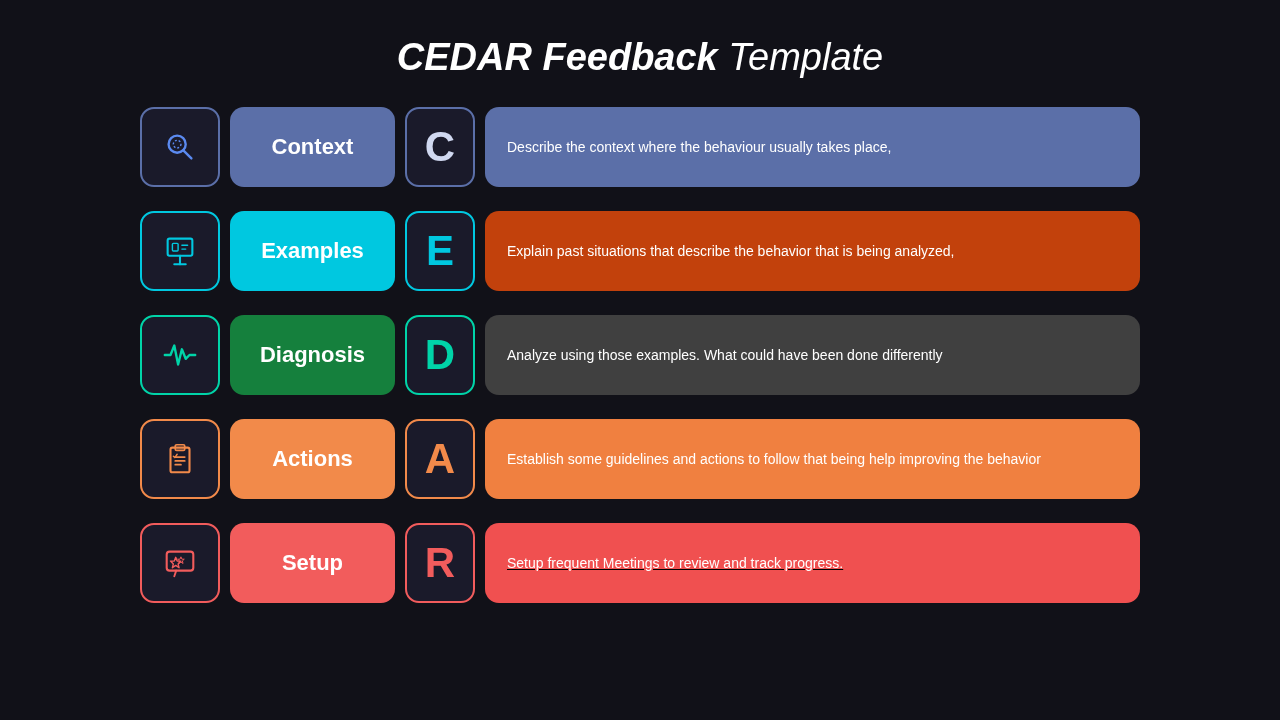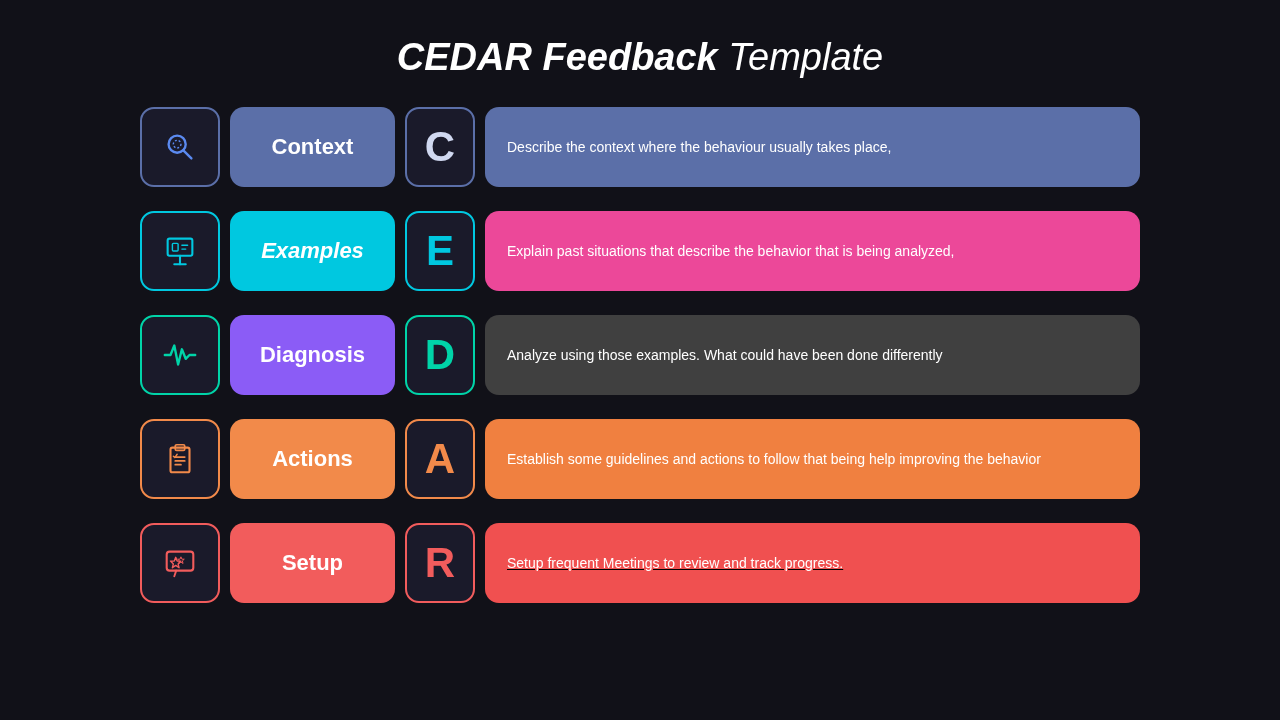--- a/index.html
+++ b/index.html
@@ -105,28 +105,28 @@
     
     
     .row-context .icon-box { border: 2px solid #5b6fa8; }
     .row-context .label-box { background: #5b6fa8; }
     .row-context .letter-box { border: 2px solid #5b6fa8; }
     .row-context .letter-box span { color: #d0d8f0; }
     .row-context .desc-box { background: #5b6fa8; }
 
     
     .row-examples .icon-box { border: 2px solid #00c8e0; }
-    .row-examples .label-box { background: #00c8e0; font-style: italic; }
+    .row-examples .label-box { background: #00c8e0; }
     .row-examples .letter-box { border: 2px solid #00c8e0; }
     .row-examples .letter-box span { color: #00c8e0; }
-    .row-examples .desc-box { background: #ec4899; }
+    .row-examples .desc-box { background: #c2410c; }
 
     
     .row-diagnosis .icon-box { border: 2px solid #00d4a8; }
-    .row-diagnosis .label-box { background: #8b5cf6; align-items: center; }
+    .row-diagnosis .label-box { background: #15803d; align-items: center; }
     .row-diagnosis .letter-box { border: 2px solid #00d4a8; }
     .row-diagnosis .letter-box span { color: #00d4a8; }
     .row-diagnosis .desc-box { background: #404040; }
 
     
     .row-actions .icon-box { border: 2px solid #f28a4a; }
     .row-actions .label-box { background: #f28a4a; }
     .row-actions .letter-box { border: 2px solid #f28a4a; }
     .row-actions .letter-box span { color: #f28a4a; }
     .row-actions .desc-box { background: #f08040; }

